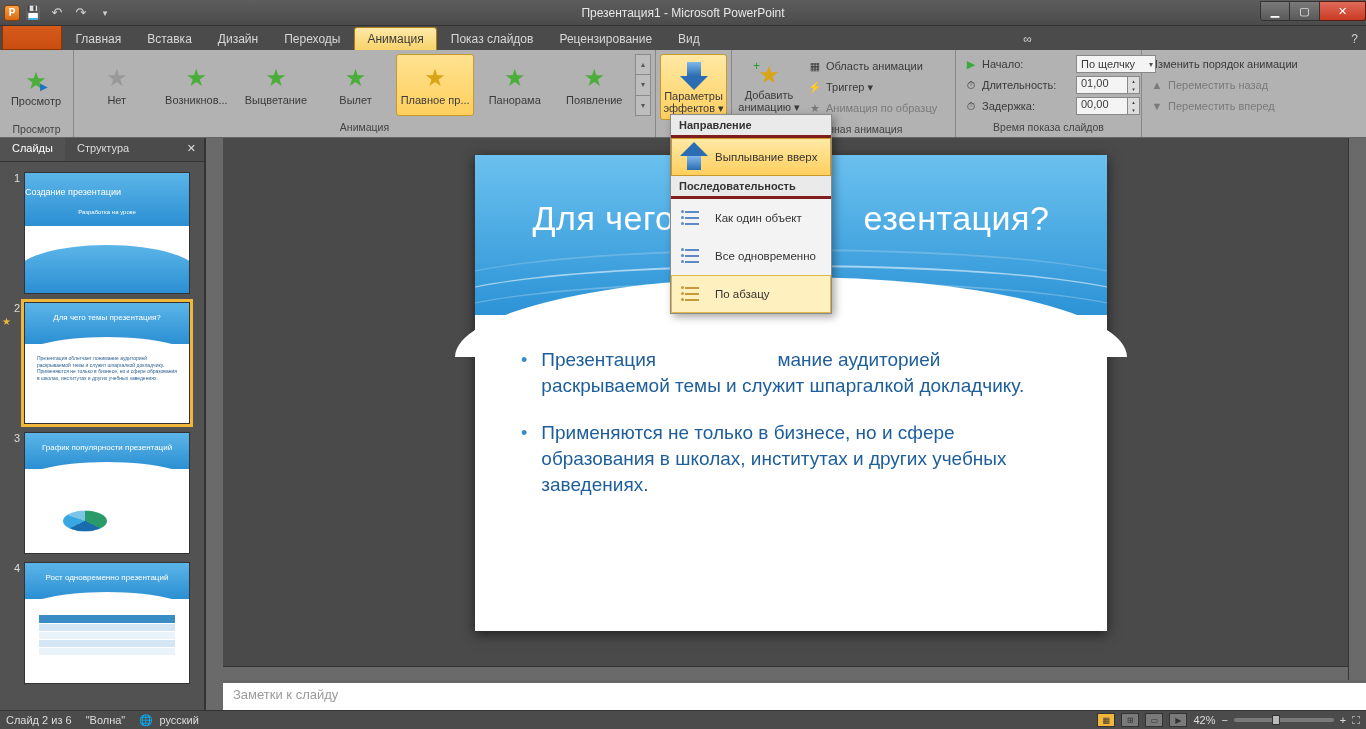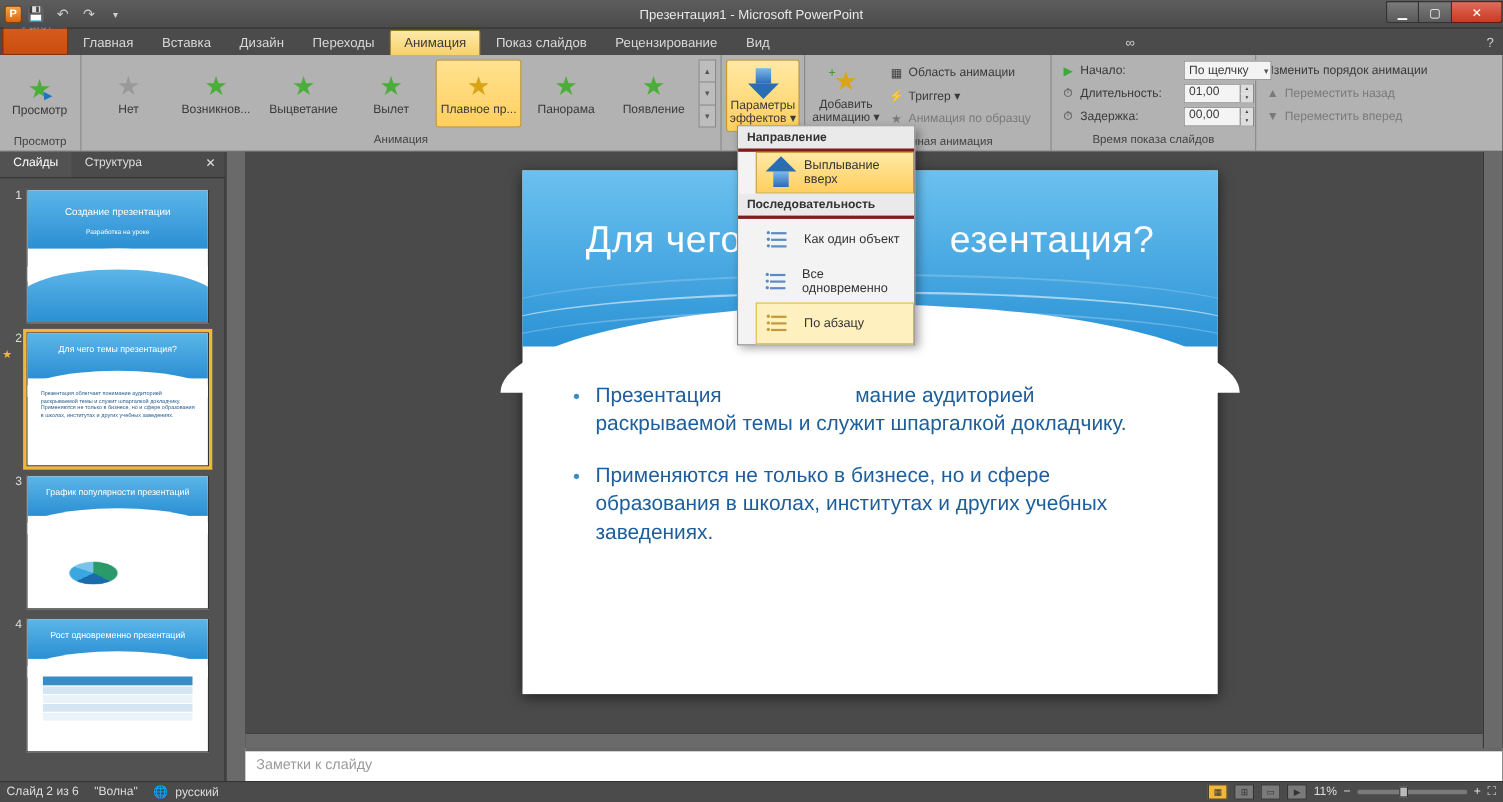--- a/index.html
+++ b/index.html
@@ -64,21 +64,21 @@
 .side-tabs { height:24px; display:flex; background:#4b4b4b; border-bottom:1px solid #333; font-size:11px; }
 .side-tab { padding:4px 12px; color:#ddd; cursor:pointer; }
 .side-tab.active { background:#525252; color:#fff; }
 .side-close { margin-left:auto; padding:4px 8px; color:#ddd; cursor:pointer; font-size:11px; }
 .thumbs { flex:1; overflow-y:auto; padding:6px 0; }
 .thumb-row { display:flex; padding:4px 6px; gap:4px; }
 .thumb-num { width:14px; font-size:11px; color:#ddd; text-align:right; }
 .thumb { width:166px; height:122px; background:#fff; border:1px solid #333; cursor:pointer; position:relative; overflow:hidden; }
 .thumb.sel { outline:3px solid #f0b73a; }
 .thumb-wave-top { position:absolute; top:0; left:0; right:0; height:44%; background: linear-gradient(#5bb5e8,#2b8fd3); }
-.thumb-title { position:absolute; top:14px; left:0; right:0; text-align:center; color:#fff; font-size:9px; }
+.thumb-title { position:absolute; top:14px; left:0; right:0; color:#fff; font-size:9px; }
 .thumb-title2 { position:absolute; top:10px; left:0; right:0; text-align:center; color:#fff; font-size:8px; }
 .thumb-text { position:absolute; top:64px; left:12px; right:12px; font-size:5px; color:#2a5f8f; line-height:1.3; }
 .star-badge { position:absolute; left:2px; top:18px; font-size:10px; color:#f0b73a; }
 .side-scroll { width:18px; background:#6a6a6a; border-left:1px solid #333; }
 
 
 .slide-area { flex:1; display:flex; flex-direction:column; position:relative; }
 .canvas-zone { flex:1; background:#4a4a4a; position:relative; overflow:hidden; }
 .slide { position:absolute; left:252px; top:17px; width:632px; height:476px; background:#fff; box-shadow:0 3px 12px rgba(0,0,0,0.6); }
 .slide-wave-bg { position:absolute; top:0; left:0; right:0; height:160px; background: linear-gradient(#6bc1ef,#2c93d6); overflow:hidden; }
@@ -100,21 +100,21 @@
 .status-bar { height:19px; background:#4b4b4b; display:flex; align-items:center; color:#ddd; font-size:11px; padding:0 6px; gap:14px; border-top:1px solid #333; }
 .status-right { margin-left:auto; display:flex; align-items:center; gap:6px; }
 .view-btn { width:18px; height:14px; background:#7a7a7a; border:1px solid #333; cursor:pointer; font-size:8px; display:flex; align-items:center; justify-content:center; color:#333; }
 .view-btn.active { background:#f0b73a; }
 .zoom-slider { width:100px; height:4px; background:#7a7a7a; position:relative; border-radius:2px; }
 .zoom-thumb { position:absolute; left:38px; top:-3px; width:8px; height:10px; background:#bbb; border:1px solid #333; cursor:pointer; }
 
 
 .effect-menu { position:absolute; left:670px; top:114px; width:162px; background:#f3f3f3; border:1px solid #8a8a8a; box-shadow:3px 3px 8px rgba(0,0,0,0.35); z-index:50; font-size:11.5px; }
 .menu-header { background:#eaeaea; color:#333; font-weight:bold; padding:4px 8px; border-bottom:3px solid #7f1d1d; font-size:11px; }
-.menu-item { display:flex; align-items:center; gap:10px; padding:6px 8px; cursor:pointer; color:#333;margin-left:16px; }
+.menu-item { display:flex; align-items:center; gap:10px; padding:6px 8px; cursor:pointer; color:#333; }
 .menu-item.sel { background: linear-gradient(#ffe9a5,#ffcf5e); border:1px solid #c99a2a; padding:5px 7px; }
 .menu-ico { width:26px; height:26px; display:flex; align-items:center; justify-content:center; }
 .menu-item.sel-box { background:#fff0c0; border:1px solid #e0b84a; padding:5px 7px;}
 .seq-ico { width:22px; height:22px; position:relative; }
 .seq-line { position:absolute; left:4px; height:2px; background:#5a8bc4; width:14px; }
 .seq-dot { position:absolute; left:0; width:3px; height:3px; background:#5a8bc4; border-radius:50%; }
 
 
 .mini-ico { width:14px; height:14px; display:inline-flex; align-items:center; justify-content:center; font-size:11px; }
 .tri-green { color:#3aab3a; }
@@ -438,21 +438,21 @@
 
 <div class="status-bar">
   <span>Слайд 2 из 6</span>
   <span>"Волна"</span>
   <span><span class="mini-ico" style="color:#8ac;">🌐</span>&nbsp;&nbsp;<span>русский</span></span>
   <div class="status-right">
     <div class="view-btn active">▦</div>
     <div class="view-btn">⊞</div>
     <div class="view-btn">▭</div>
     <div class="view-btn">▶</div>
-    <span>11%</span>
+    <span>42%</span>
     <span>−</span>
     <div class="zoom-slider">
         <div class="zoom-thumb"></div>
       </div>
     <span>+</span>
     <span>⛶</span>
   </div>
 </div>
 
 </body></html>

